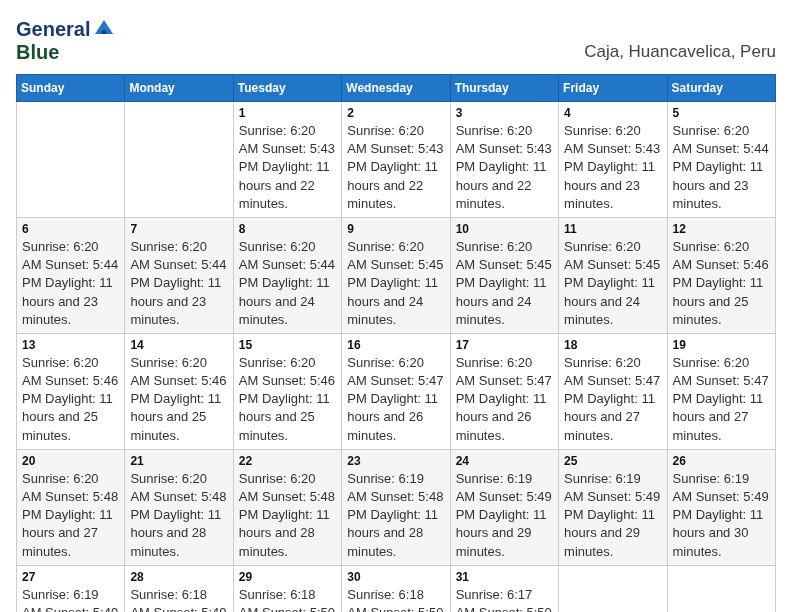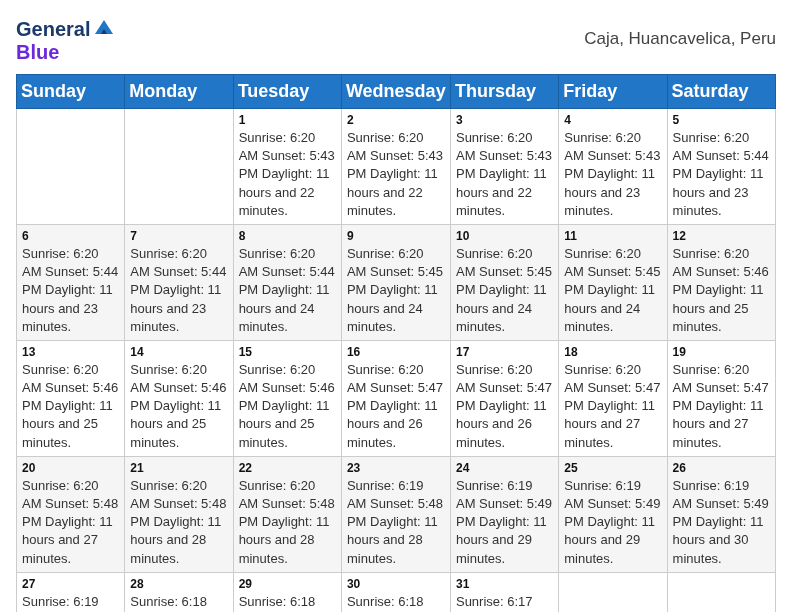--- a/index.html
+++ b/index.html
@@ -6,38 +6,38 @@
     body {
       font-family: Arial, sans-serif;
       background: #fff;
       width: 792px;
       min-height: 612px;
       padding: 16px;
     }
     .header-area {
       display: flex;
       justify-content: space-between;
-      align-items: center;
+      align-items: flex-end;
       margin-bottom: 12px;
     }
     .logo {
       display: flex;
       flex-direction: column;
       align-items: flex-start;
     }
     .logo-general {
       font-size: 20px;
       font-weight: bold;
       color: #1a3a6b;
       line-height: 1;
     }
     .logo-blue {
       font-size: 20px;
       font-weight: bold;
-      color: #6d28d9;
+      color: #14532d;
       line-height: 1;
     }
     .title-area {
       text-align: right;
     }
     .month-title {
       font-size: 36px;
       color: #1a1a1a;
       font-weight: normal;
     }
@@ -46,21 +46,21 @@
       color: #444;
     }
     .calendar {
       width: 100%;
       border-collapse: collapse;
       border: 1px solid #ccc;
     }
     .calendar th {
       background: #2176c7;
       color: #fff;
-      font-size: 18px;
+      font-size: 12px;
       font-weight: bold;
       padding: 6px 4px;
       text-align: left;
       border: 1px solid #1a5fa0;
     }
     .calendar td {
       vertical-align: top;
       border: 1px solid #ccc;
       padding: 4px 5px;
       font-size: 10px;

